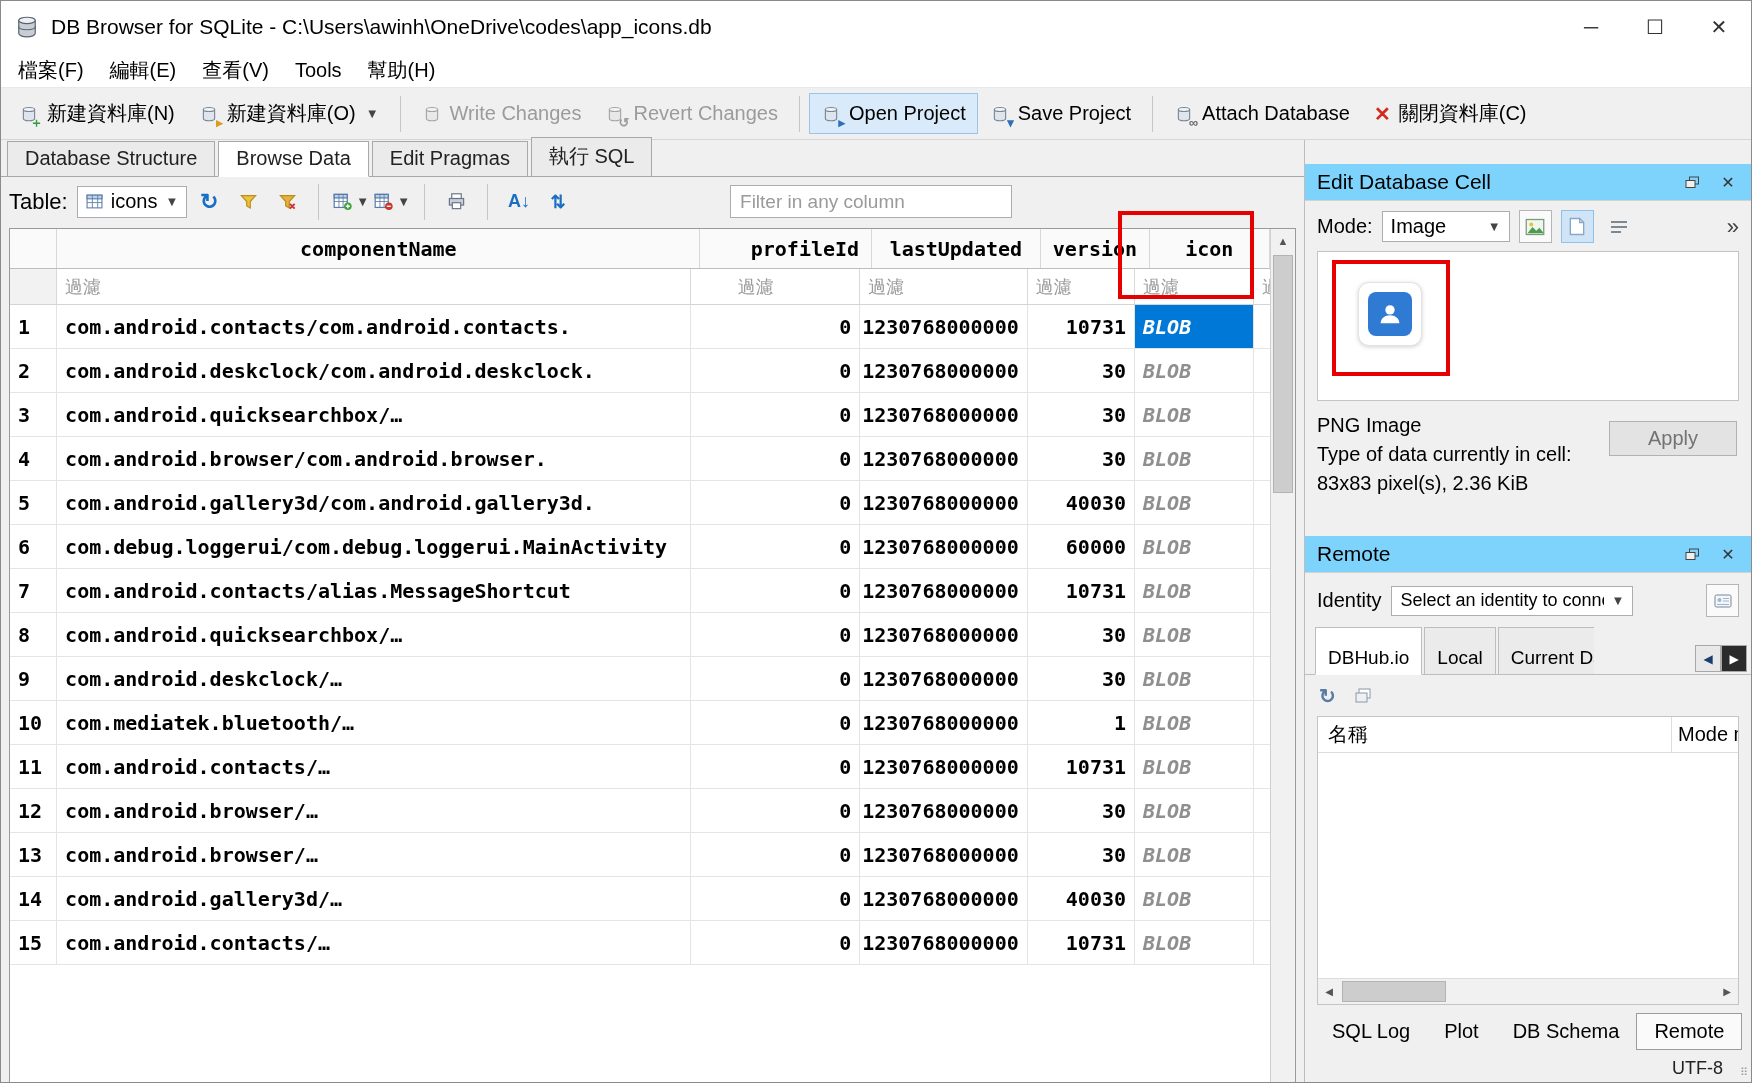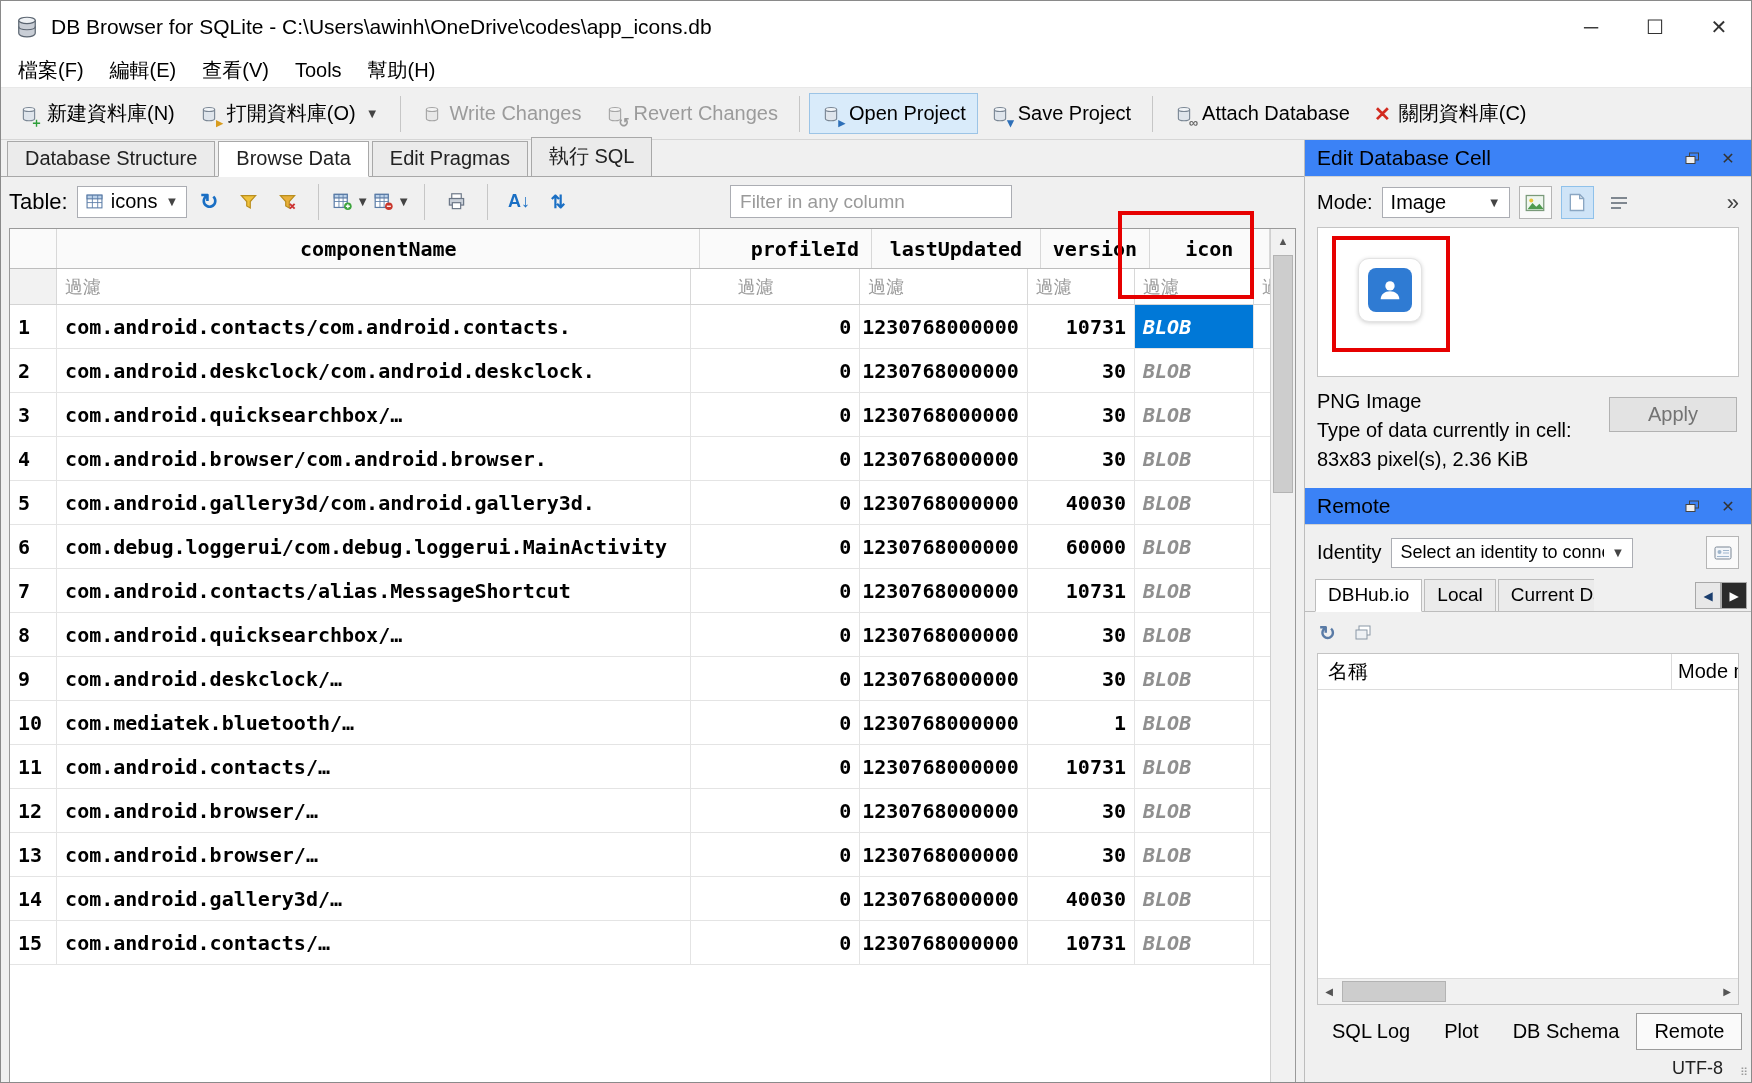--- a/index.html
+++ b/index.html
@@ -88,21 +88,21 @@
 
   
   .pager { display: flex; align-items: center; margin: 12px 8px 0 8px; gap: 7px; font-size: 20px; }
   .pg-btn { width: 31px; height: 31px; border: 1px solid #b5b5b5; background: #fdfdfd; display: inline-flex; align-items: center; justify-content: center; color: #2d5f9e; font-size: 13px; gap: 1px; }
   .pg-bar { width: 2px; height: 12px; background: #2d5f9e; }
   .pg-range { padding: 0 8px; white-space: nowrap; }
   .goto-label { margin-left: 418px; background: #e3e3e3; border: 1px solid #aeaeae; padding: 0 28px; font-size: 26px; white-space: nowrap; }
   .goto-input { flex: 1; max-width: 466px; height: 33px; border: 1px solid #abadb3; background: #fff; font-size: 20px; padding: 0 9px; font-family: "Liberation Sans", sans-serif; }
 
   
-  .panel-header { height: 37px; display: flex; align-items: center; padding: 0 12px; font-size: 21px; background: #3b82f6; border-bottom: 1px solid #d2d2d2; }
+  .panel-header { height: 37px; display: flex; align-items: center; padding: 0 12px; font-size: 21px; background: #7dd3fc; border-bottom: 1px solid #d2d2d2; margin-top: 24px; }
   .ph-btns { margin-left: auto; display: flex; gap: 14px; align-items: center; }
   .ph-btn { width: 22px; height: 22px; display: flex; align-items: center; justify-content: center; font-size: 16px; color: #333; }
 
   .mode-row { display: flex; align-items: center; gap: 9px; padding: 9px 12px 6px; font-size: 20px; }
   .mode-combo { width: 128px; justify-content: space-between; height: 31px; }
   .sq-btn { width: 33px; height: 33px; display: inline-flex; align-items: center; justify-content: center; background: #fafafa; border: 1px solid #b5b5b5; }
   .sq-btn.checked { background: #cfe4f7; border-color: #8fc1ea; }
   .sq-btn.flat { background: transparent; border-color: transparent; }
   .overflow-glyph { margin-left: auto; color: #444; font-size: 22px; }
 
@@ -114,21 +114,21 @@
   .type-area { position: relative; padding: 8px 12px 0; font-size: 20px; line-height: 1.45; }
   .apply-btn { position: absolute; right: 14px; top: 18px; width: 128px; height: 35px; background: #e3e3e3; border: 1px solid #b2b2b2; color: #737373; font-size: 20px; display: flex; align-items: center; justify-content: center; }
 
   .remote-panel { margin-top: 14px; display: flex; flex-direction: column; flex: 1; min-height: 0; }
   .identity-row { display: flex; align-items: center; gap: 10px; padding: 11px 12px 6px; font-size: 20px; }
   .identity-combo { width: 242px; justify-content: space-between; height: 30px; font-size: 18px; overflow: hidden; }
   .identity-combo span:first-child { white-space: nowrap; overflow: hidden; }
   .cert-btn { margin-left: auto; }
 
   .remote-tabs { display: flex; align-items: flex-end; padding: 4px 64px 0 10px; border-bottom: 1px solid #bdbdbd; position: relative; }
-  .rtab { font-size: 19px; padding: 4px 12px 5px; border: 1px solid #bdbdbd; background: #ebebeb; margin-right: 2px; margin-bottom: -1px; white-space: nowrap; overflow: hidden; }
+  .rtab { font-size: 19px; padding: 19px 12px 5px; border: 1px solid #bdbdbd; background: #ebebeb; margin-right: 2px; margin-bottom: -1px; white-space: nowrap; overflow: hidden; }
   .rtab.active { background: #fff; border-bottom-color: #fff; }
   .rtab.cut { max-width: 96px; border-right: none; }
   .tab-arrows { position: absolute; right: 4px; bottom: 2px; display: flex; }
   .tab-arrow { width: 26px; height: 27px; border: 1px solid #a8a8a8; background: #e8e8e8; display: flex; align-items: center; justify-content: center; color: #1b3e6e; font-size: 12px; }
   .tab-arrow.dark { background: #2b2b2b; color: #fff; }
 
   .remote-toolbar { display: flex; gap: 18px; padding: 9px 14px 6px; align-items: center; }
 
   .remote-list { margin: 2px 12px 0; flex: 1; min-height: 0; border: 1px solid #c4c4c4; background: #fff; display: flex; flex-direction: column; }
   .rl-header { display: flex; height: 36px; border-bottom: 1px solid #dcdcdc; font-size: 20px; }
@@ -191,21 +191,21 @@
       <span>新建資料庫(N)</span>
     </span>
     <span class="tbtn">
       <span class="ticon">
           <svg width="18" height="18" viewBox="0 0 16 16">
             <path d="M3 4v8c0 1.2 2.2 2 5 2s5-.8 5-2V4" fill="#dfe5ec" stroke="#7a8694"></path>
             <ellipse cx="8" cy="4" rx="5" ry="1.8" fill="#f2f5f8" stroke="#7a8694"></ellipse>
           </svg>
           <span class="badge" style="color:#d89c1e">▸</span>
         </span>
-      <span>打開資料庫(O)</span>
+      <span>新建資料庫(O)</span>
       <span class="caret">▼</span>
     </span>
     <span class="tsep"></span>
     <span class="tbtn disabled">
       <span class="ticon">
           <svg width="18" height="18" viewBox="0 0 16 16">
             <path d="M3 4v8c0 1.2 2.2 2 5 2s5-.8 5-2V4" fill="#e8e8e8" stroke="#a5a5a5"></path>
             <ellipse cx="8" cy="4" rx="5" ry="1.8" fill="#f4f4f4" stroke="#a5a5a5"></ellipse>
           </svg>
         </span>

